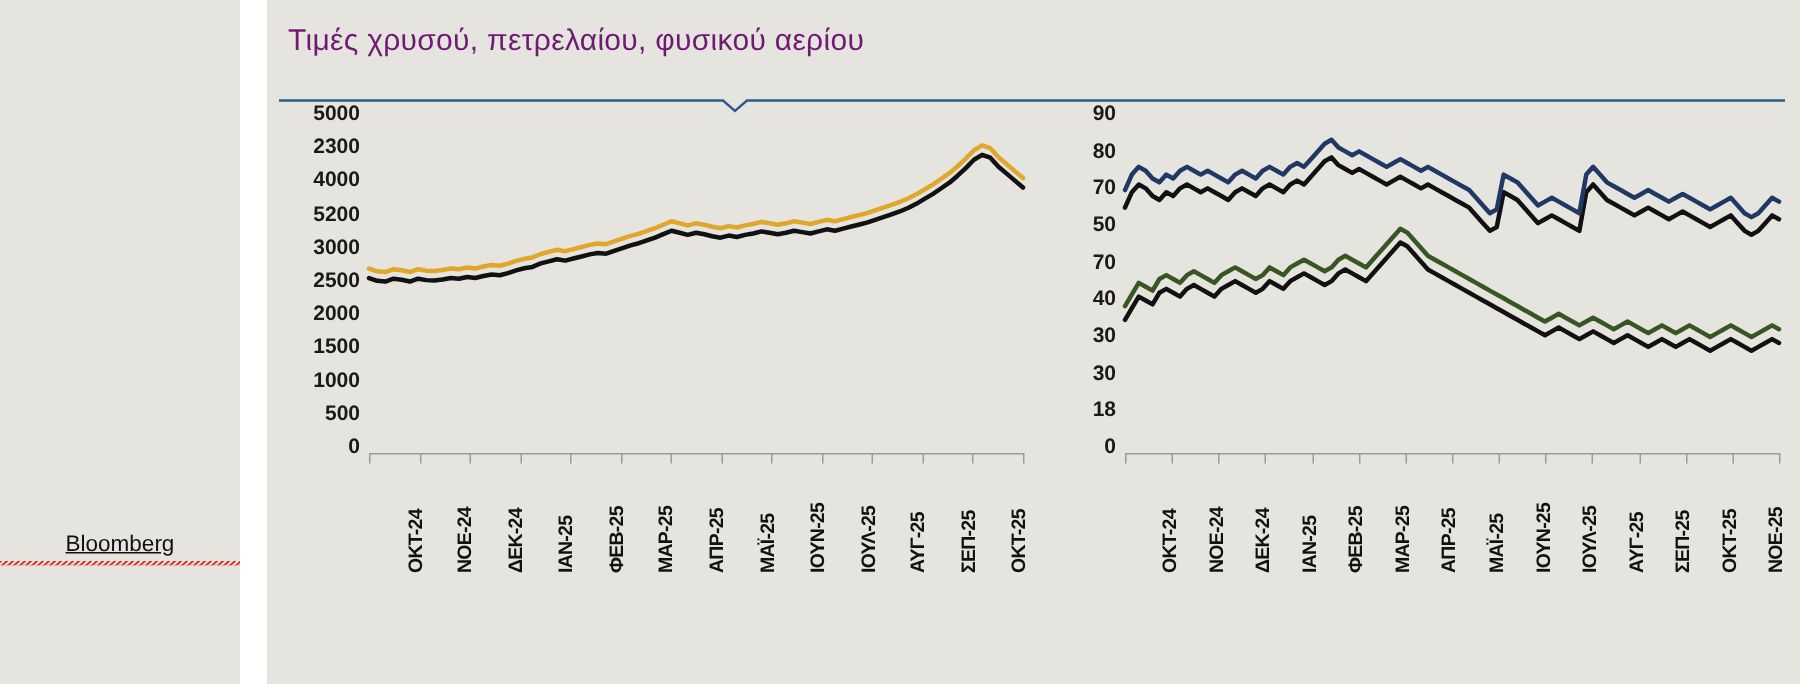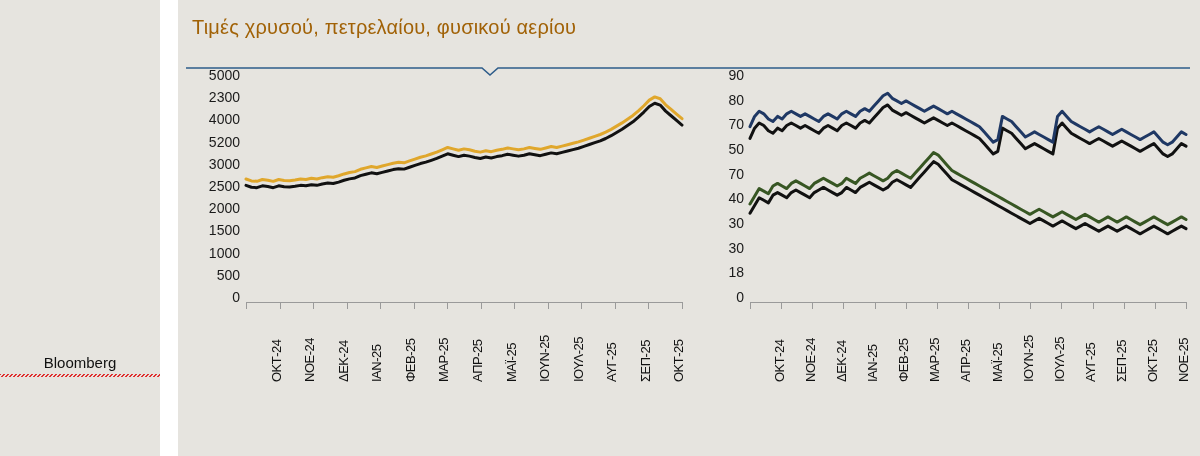--- a/index.html
+++ b/index.html
@@ -27,33 +27,34 @@
     text-align:center;color:#111;font-size:15px;line-height:22px;
   }
   .source .sp{display:block;}
   .spell{
     background-image:
       repeating-linear-gradient(135deg,#e03030 0 1.2px,transparent 1.2px 2.6px);
     background-repeat:repeat-x;
     background-size:4px 3px;
     background-position:0 100%;
     padding-bottom:3px;
+    text-decoration:underline;
   }
 
   
   .title{
     position:absolute;left:192px;top:16px;
-    font-size:20px;color:#a16207;letter-spacing:.2px;white-space:nowrap;
+    font-size:20px;color:#701a75;letter-spacing:.2px;white-space:nowrap;
   }
   .title-rule{
     position:absolute;left:186px;top:64px;width:1004px;height:12px;
   }
 
   
-  .chart{position:absolute;top:70px;height:310px;}
+  .chart{position:absolute;top:70px;height:310px;font-weight:bold;}
   .chart.left{left:186px;width:500px;}
   .chart.right{left:690px;width:500px;}
 
   .ylabels{
     position:absolute;left:0;top:0;width:54px;height:232px;
     display:flex;flex-direction:column;justify-content:space-between;
     align-items:flex-end;
   }
   .ylabels span{font-size:14px;color:#1a1a1a;line-height:10px;}
 

